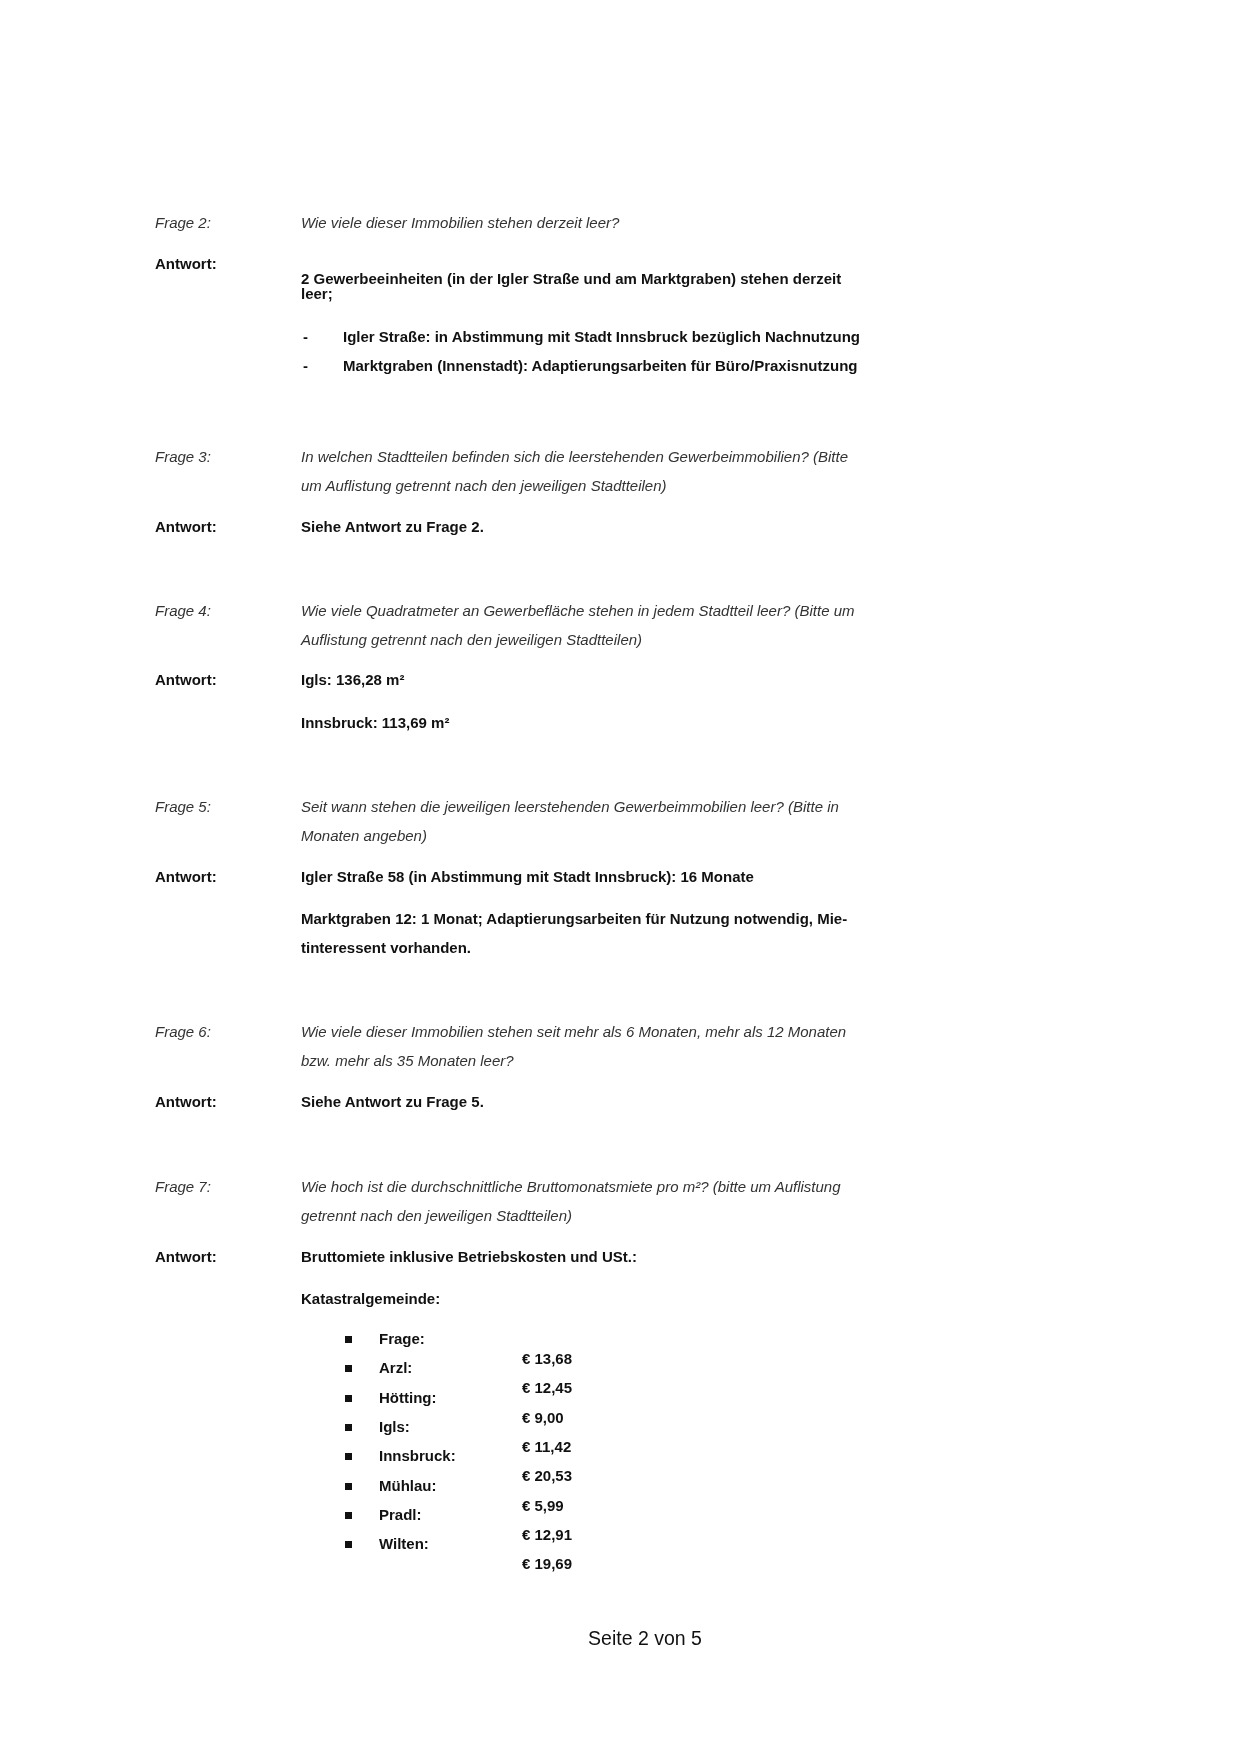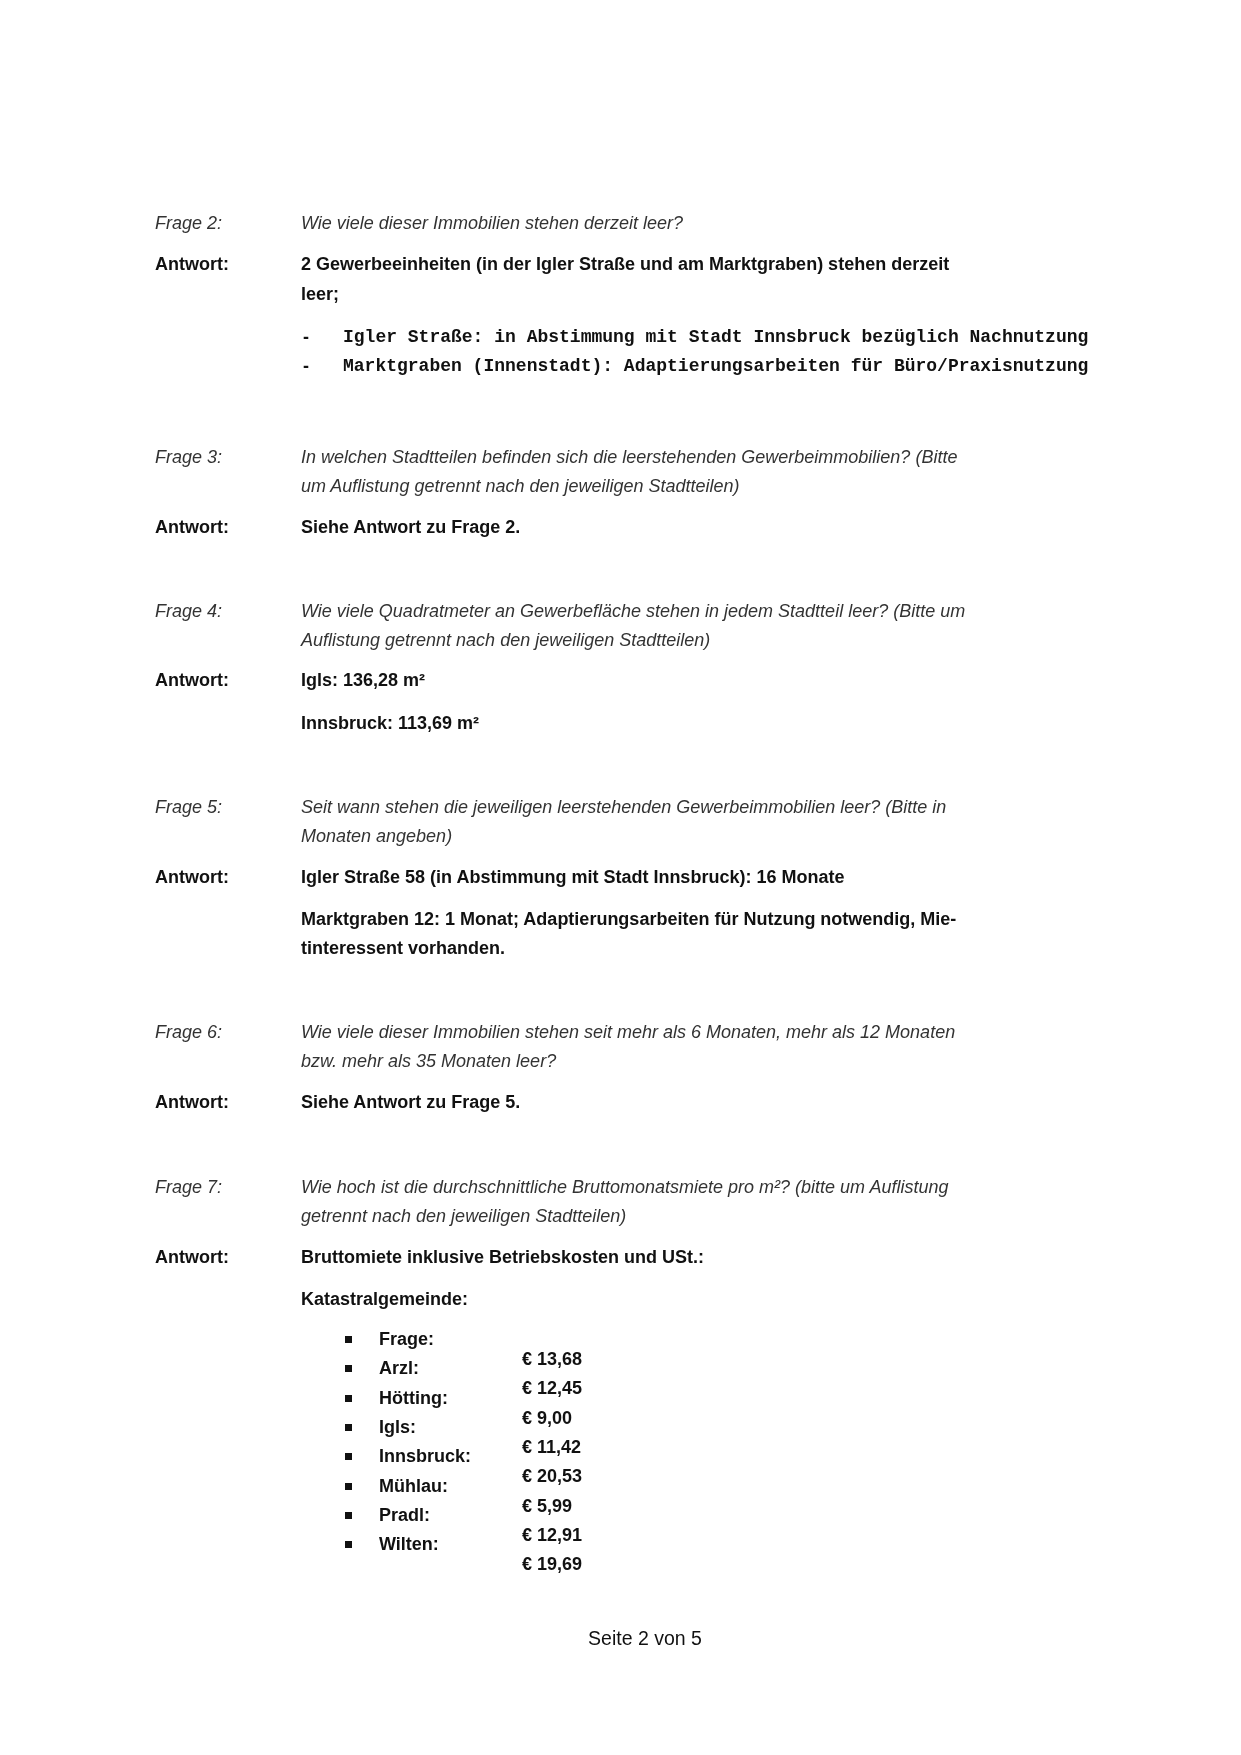--- a/index.html
+++ b/index.html
@@ -1,37 +1,37 @@
 <!DOCTYPE html>
 <html><head>
 <meta charset="utf-8">
 <style>
   html,body{margin:0;padding:0;background:#fff;}
   body{width:1241px;height:1755px;position:relative;overflow:hidden;color:#111;
        font-family:"Liberation Sans",sans-serif;}
-  .ln{position:absolute;white-space:nowrap;font-size:18px;line-height:26px;}
+  .ln{position:absolute;white-space:nowrap;font-size:15px;line-height:26px;}
   .q{font-style:italic;color:#333;}
   .b{font-weight:bold;}
   .lbl{left:155px;}
   .col{left:301px;}
   .dash{left:303px;}
-  .btxt{left:343px;font-family:Liberation Mono, monospace;}
+  .btxt{left:343px;}
   .sq{position:absolute;width:7px;height:7px;background:#111;left:345px;}
   .kn{left:379px;}
   .kv{left:522px;margin-top:20px;}
   .footer{position:absolute;left:0;width:1290px;text-align:center;font-size:19.5px;top:1627px;}
 </style>
 </head>
 <body>
 
 <div>
   <div class="ln q lbl" style="top:210px">Frage 2:</div>
   <div class="ln q col" style="top:210px">Wie viele dieser Immobilien stehen derzeit leer?</div>
   <div class="ln b lbl" style="top:251px">Antwort:</div>
-  <div class="ln b col" style="top:251px">2 Gewerbeeinheiten (in der Igler Straße und am Marktgraben) stehen derzeit</div>
+  <div class="ln b col" style="top:266px">2 Gewerbeeinheiten (in der Igler Straße und am Marktgraben) stehen derzeit</div>
   <div class="ln b col" style="top:281px">leer;</div>
   <div class="ln b dash" style="top:324px">-</div>
   <div class="ln b btxt" style="top:324px">Igler Straße: in Abstimmung mit Stadt Innsbruck bezüglich Nachnutzung</div>
   <div class="ln b dash" style="top:353px">-</div>
   <div class="ln b btxt" style="top:353px">Marktgraben (Innenstadt): Adaptierungsarbeiten für Büro/Praxisnutzung</div>
 </div>
 
 <div>
   <div class="ln q lbl" style="top:444px">Frage 3:</div>
   <div class="ln q col" style="top:444px">In welchen Stadtteilen befinden sich die leerstehenden Gewerbeimmobilien? (Bitte</div>

